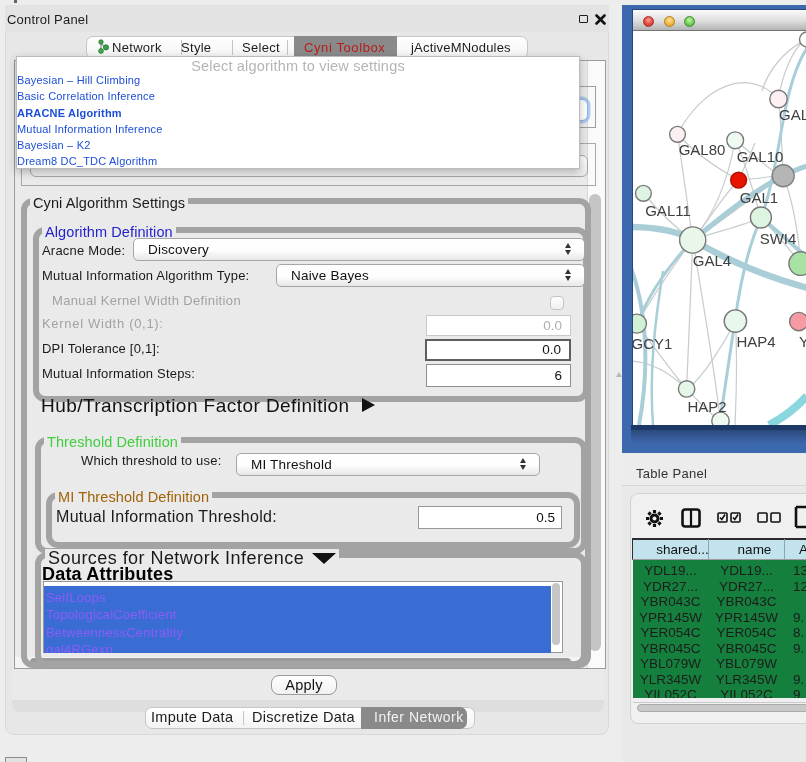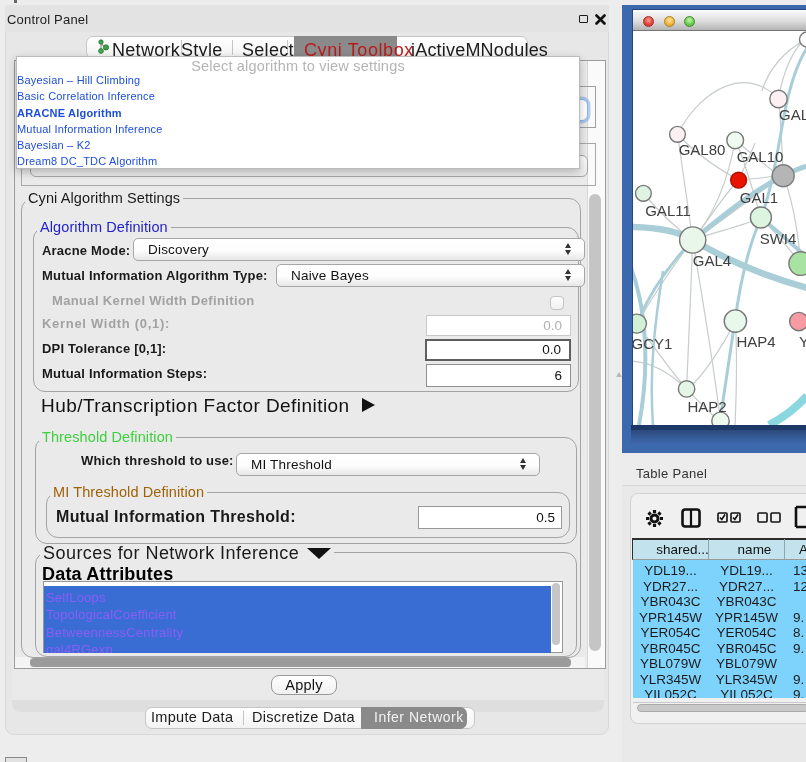--- a/index.html
+++ b/index.html
@@ -1,32 +1,32 @@
 <!DOCTYPE html>
 <html><head>
 <meta charset="utf-8">
 <style>
 html,body{margin:0;padding:0}
 body{width:806px;height:762px;position:relative;overflow:hidden;background:#ededed;
   font-family:"Liberation Sans",sans-serif;-webkit-font-smoothing:antialiased}
 .abs{position:absolute}
 .b{font-weight:bold}
-.lbl{position:absolute;font-size:13px;font-weight:bold;color:#1a1a1a;letter-spacing:.2px;white-space:nowrap}
+.lbl{position:absolute;font-size:13px;font-weight:normal;color:#1a1a1a;letter-spacing:.2px;white-space:nowrap}
 .dis{color:#a2a2a2}
 .combo{position:absolute;height:21px;border:1px solid #a6a6a6;border-radius:5px;
   background:linear-gradient(#ffffff, #fdfdfd 55%, #e7e7e7);font-size:13.5px;line-height:21px;
   padding-left:14px;color:#111;letter-spacing:.2px}
 .carr{position:absolute;right:12px;top:4px;width:7px}
 .carr:before{content:"";position:absolute;top:0;left:0;border-left:3.5px solid transparent;border-right:3.5px solid transparent;border-bottom:5px solid #333}
 .carr:after{content:"";position:absolute;top:7px;left:0;border-left:3.5px solid transparent;border-right:3.5px solid transparent;border-top:5px solid #333}
 .fld{position:absolute;background:#fff;font-size:13.5px;color:#111;text-align:right;padding-right:8px;box-sizing:border-box}
-.grp{position:absolute;border:1px solid #a3a3a3;border-radius:12px}
+.grp{position:absolute;border:6px solid #a3a3a3;border-radius:12px}
 .gt{position:absolute;top:-9px;left:3px;background:#eaeaea;padding:0 3px;font-size:14.5px;line-height:16px;color:#1a1a1a;letter-spacing:.1px;white-space:nowrap}
 .sep{position:absolute;width:1px;background:#c4c4c4}
-.tabt{position:absolute;font-size:18px;color:#1c1c1c;letter-spacing:.3px;white-space:nowrap}
+.tabt{position:absolute;font-size:13px;color:#1c1c1c;letter-spacing:.3px;white-space:nowrap}
 </style>
 </head>
 <body>
 
 <div class="abs" style="left:5px;top:5px;width:604px;height:730px;background:#e7e7e7;border:1px solid #d8d8d8;border-radius:3px 3px 9px 9px;box-sizing:border-box"></div>
 <div class="abs" style="left:5px;top:5px;width:604px;height:27px;background:#e3e3e3;border-radius:3px 3px 0 0"></div>
 <div class="abs" style="left:7px;top:12px;font-size:13px;color:#1d1d1d;letter-spacing:.2px">Control Panel</div>
 <div class="abs" style="left:14px;top:0;width:3px;height:3px;background:#666"></div>
 
 <div class="abs" style="left:579px;top:14.5px;width:6.5px;height:6.5px;border:1.5px solid #1b1b1b;border-radius:1px"></div>
@@ -236,19 +236,19 @@
 <svg class="abs" style="left:794px;top:505px" width="12" height="24" viewBox="0 0 12 24">
 <path d="M2 2 H12 M2 2 V22 M2 22 H12" stroke="#111" stroke-width="2.6" fill="none"></path>
 </svg>
 
 <div class="abs" style="left:632px;top:538px;width:174px;height:22px;background:#c2e3ee;border-top:2px solid #2e2e2e;border-left:1.5px solid #2e2e2e;border-bottom:1px solid #9b9b9b;box-sizing:border-box"></div>
 <div class="abs" style="left:708px;top:539px;width:1px;height:20px;background:#8fa6ad"></div>
 <div class="abs" style="left:784px;top:539px;width:1px;height:20px;background:#8fa6ad"></div>
 <div class="abs" style="left:645px;top:542px;width:75px;text-align:center;font-size:13.5px;color:#111">shared...</div>
 <div class="abs" style="left:717px;top:542px;width:75px;text-align:center;font-size:13.5px;color:#111">name</div>
 <div class="abs" style="left:799px;top:542px;font-size:13.5px;color:#111">Av</div>
-<div class="abs" style="left:633px;top:560px;width:173px;height:138px;background:#7dd3fc;overflow:hidden">
+<div class="abs" style="left:633px;top:560px;width:173px;height:138px;background:#15803d;overflow:hidden">
  <div style="position:absolute;left:0;top:3px;width:75px;text-align:center;font-size:13.5px;color:#1c1c1c;line-height:15.55px">YDL19...<br>YDR27...<br>YBR043C<br>YPR145W<br>YER054C<br>YBR045C<br>YBL079W<br>YLR345W<br>YIL052C</div>
  <div style="position:absolute;left:76px;top:3px;width:75px;text-align:center;font-size:13.5px;color:#1c1c1c;line-height:15.55px">YDL19...<br>YDR27...<br>YBR043C<br>YPR145W<br>YER054C<br>YBR045C<br>YBL079W<br>YLR345W<br>YIL052C</div>
  <div style="position:absolute;left:160px;top:3px;font-size:13.5px;color:#1c1c1c;line-height:15.55px">13<br>12<br>&nbsp;<br>9.<br>8.<br>9.<br>&nbsp;<br>9.<br>9.</div>
 </div>
 <div class="abs" style="left:633px;top:702px;width:173px;height:11px;background:#f1f1f1;border-top:1px solid #c9c9c9;box-sizing:border-box"></div>
 <div class="abs" style="left:637px;top:703.5px;width:172px;height:8px;background:#c9c9c9;border:1px solid #ababab;border-radius:4px;box-sizing:border-box"></div>
 
 </body></html>

